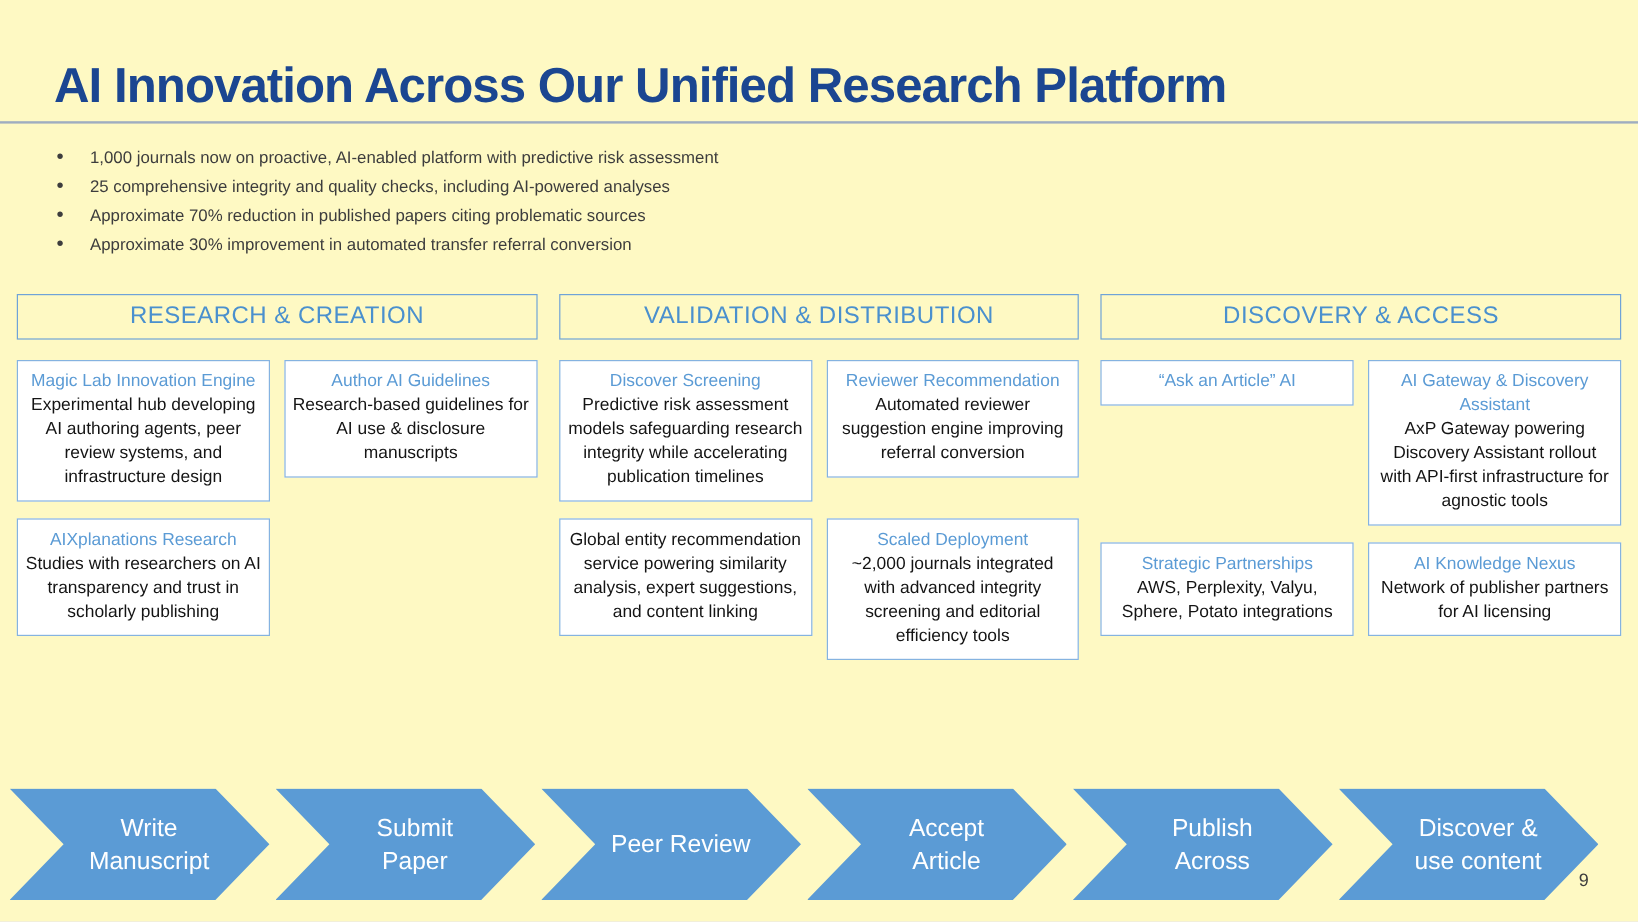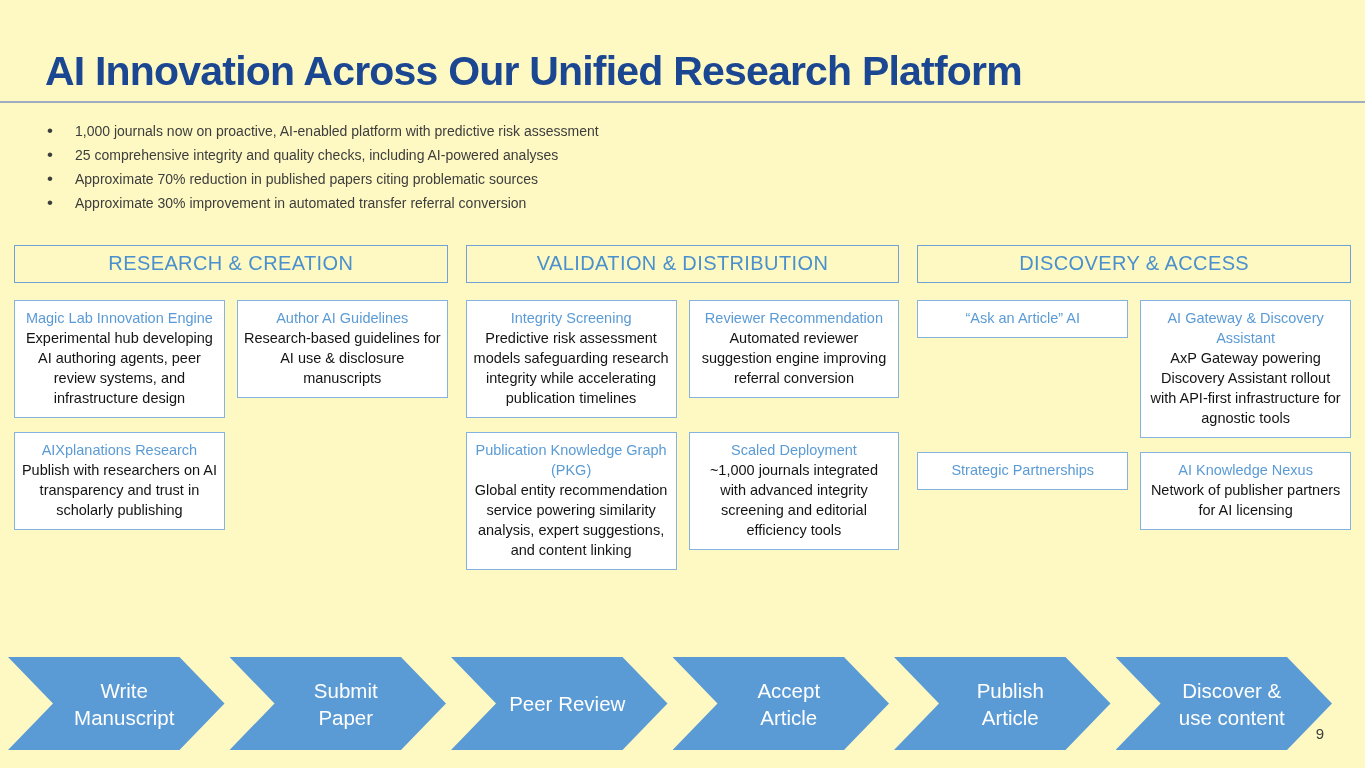--- a/index.html
+++ b/index.html
@@ -150,55 +150,55 @@
     <li>Approximate 30% improvement in automated transfer referral conversion</li>
   </ul>
 
   <div class="columns">
 
     <div class="column">
       <div class="column-header">RESEARCH &amp; CREATION</div>
       <div class="cards">
         <div class="card"><span class="card-title">Magic Lab Innovation Engine</span><span>Experimental hub developing AI authoring agents, peer review systems, and infrastructure design</span></div>
         <div class="card"><span class="card-title">Author AI Guidelines</span><span>Research-based guidelines for AI use &amp; disclosure manuscripts</span></div>
-        <div class="card"><span class="card-title">AIXplanations Research</span><span>Publish with researchers on AI transparency and trust in scholarly publishing</span></div>
+        <div class="card"><span class="card-title">AIXplanations Research</span><span>Studies with researchers on AI transparency and trust in scholarly publishing</span></div>
       </div>
     </div>
 
     <div class="column">
       <div class="column-header">VALIDATION &amp; DISTRIBUTION</div>
       <div class="cards">
-        <div class="card"><span class="card-title">Integrity Screening</span><span>Predictive risk assessment models safeguarding research integrity while accelerating publication timelines</span></div>
+        <div class="card"><span class="card-title">Discover Screening</span><span>Predictive risk assessment models safeguarding research integrity while accelerating publication timelines</span></div>
         <div class="card"><span class="card-title">Reviewer Recommendation</span><span>Automated reviewer suggestion engine improving referral conversion</span></div>
-        <div class="card"><span class="card-title">Publication Knowledge Graph (PKG)</span><span>Global entity recommendation service powering similarity analysis, expert suggestions, and content linking</span></div>
-        <div class="card"><span class="card-title">Scaled Deployment</span><span>~1,000 journals integrated with advanced integrity screening and editorial efficiency tools</span></div>
+        <div class="card"><span>Global entity recommendation service powering similarity analysis, expert suggestions, and content linking</span></div>
+        <div class="card"><span class="card-title">Scaled Deployment</span><span>~2,000 journals integrated with advanced integrity screening and editorial efficiency tools</span></div>
       </div>
     </div>
 
     <div class="column">
       <div class="column-header">DISCOVERY &amp; ACCESS</div>
       <div class="cards">
         <div class="card"><span class="card-title">“Ask an Article” AI</span></div>
         <div class="card"><span class="card-title">AI Gateway &amp; Discovery Assistant</span><span>AxP Gateway powering Discovery Assistant rollout with API-first infrastructure for agnostic tools</span></div>
-        <div class="card"><span class="card-title">Strategic Partnerships</span></div>
+        <div class="card"><span class="card-title">Strategic Partnerships</span><span>AWS, Perplexity, Valyu, Sphere, Potato integrations</span></div>
         <div class="card"><span class="card-title">AI Knowledge Nexus</span><span>Network of publisher partners for AI licensing</span></div>
       </div>
     </div>
 
   </div>
 
   <div class="flow">
     <div class="chevron">Write
 Manuscript</div>
     <div class="chevron">Submit
 Paper</div>
     <div class="chevron">Peer Review</div>
     <div class="chevron">Accept
 Article</div>
     <div class="chevron">Publish
-Article</div>
+Across</div>
     <div class="chevron">Discover &amp;
 use content</div>
   </div>
 
   <div class="page-number">9</div>
 
 </div>
 
 </body></html>

